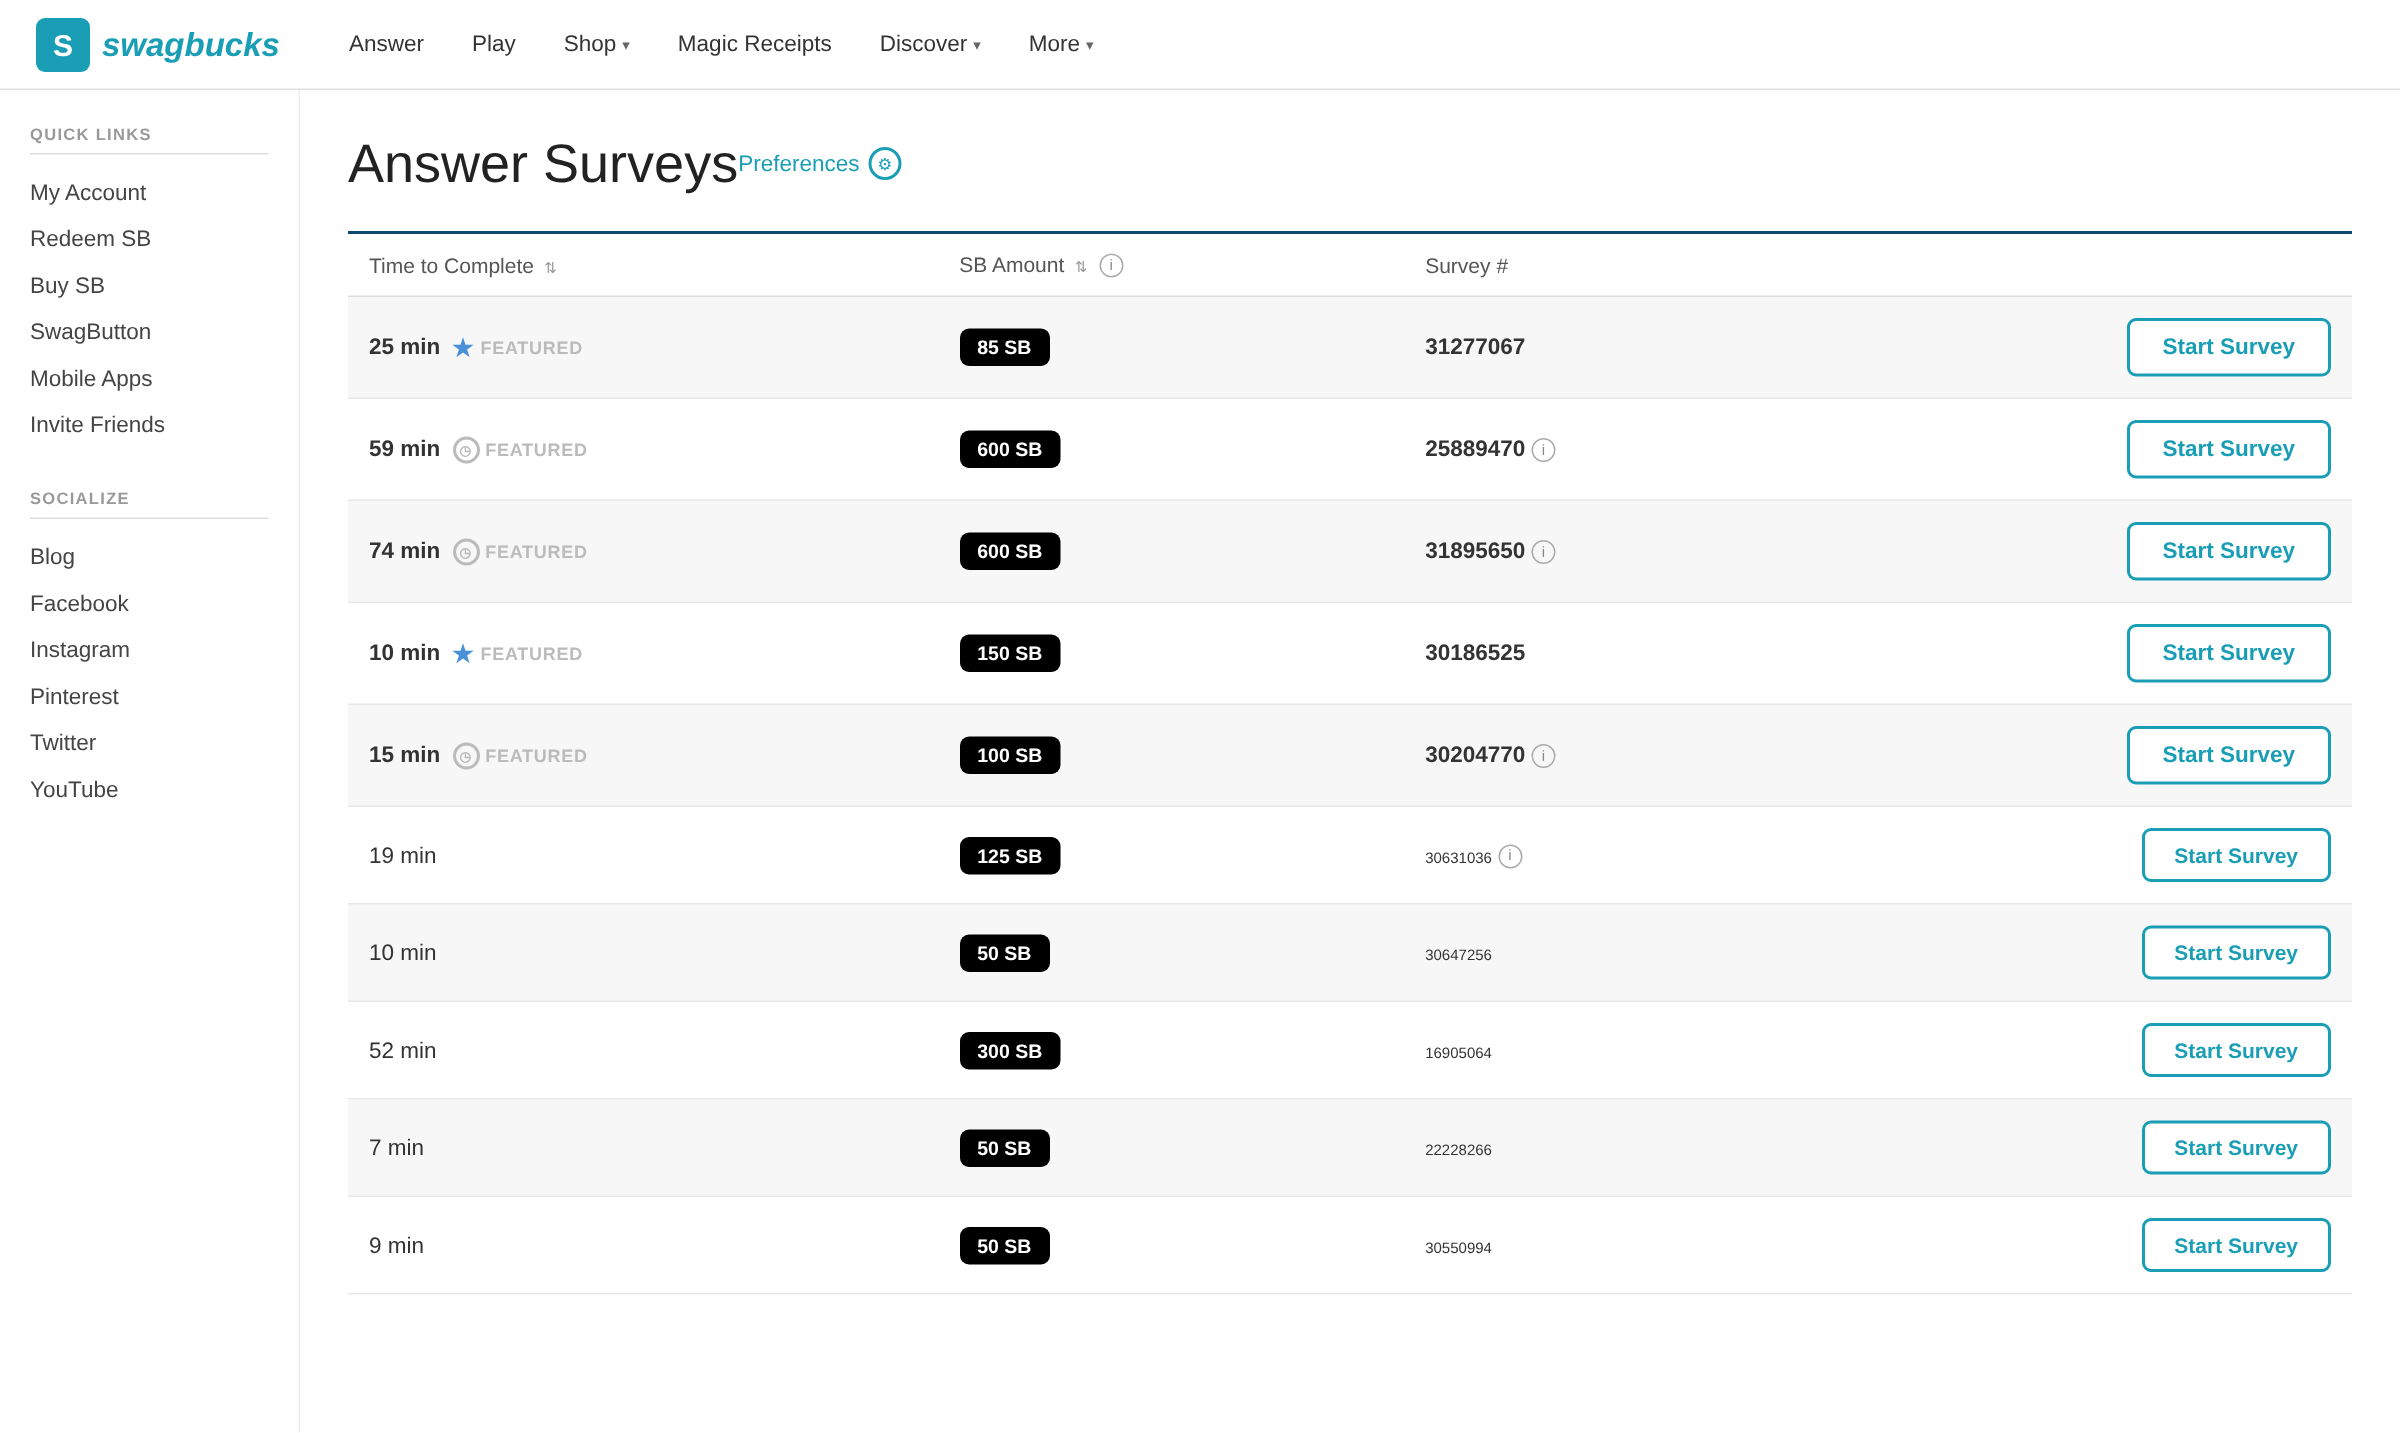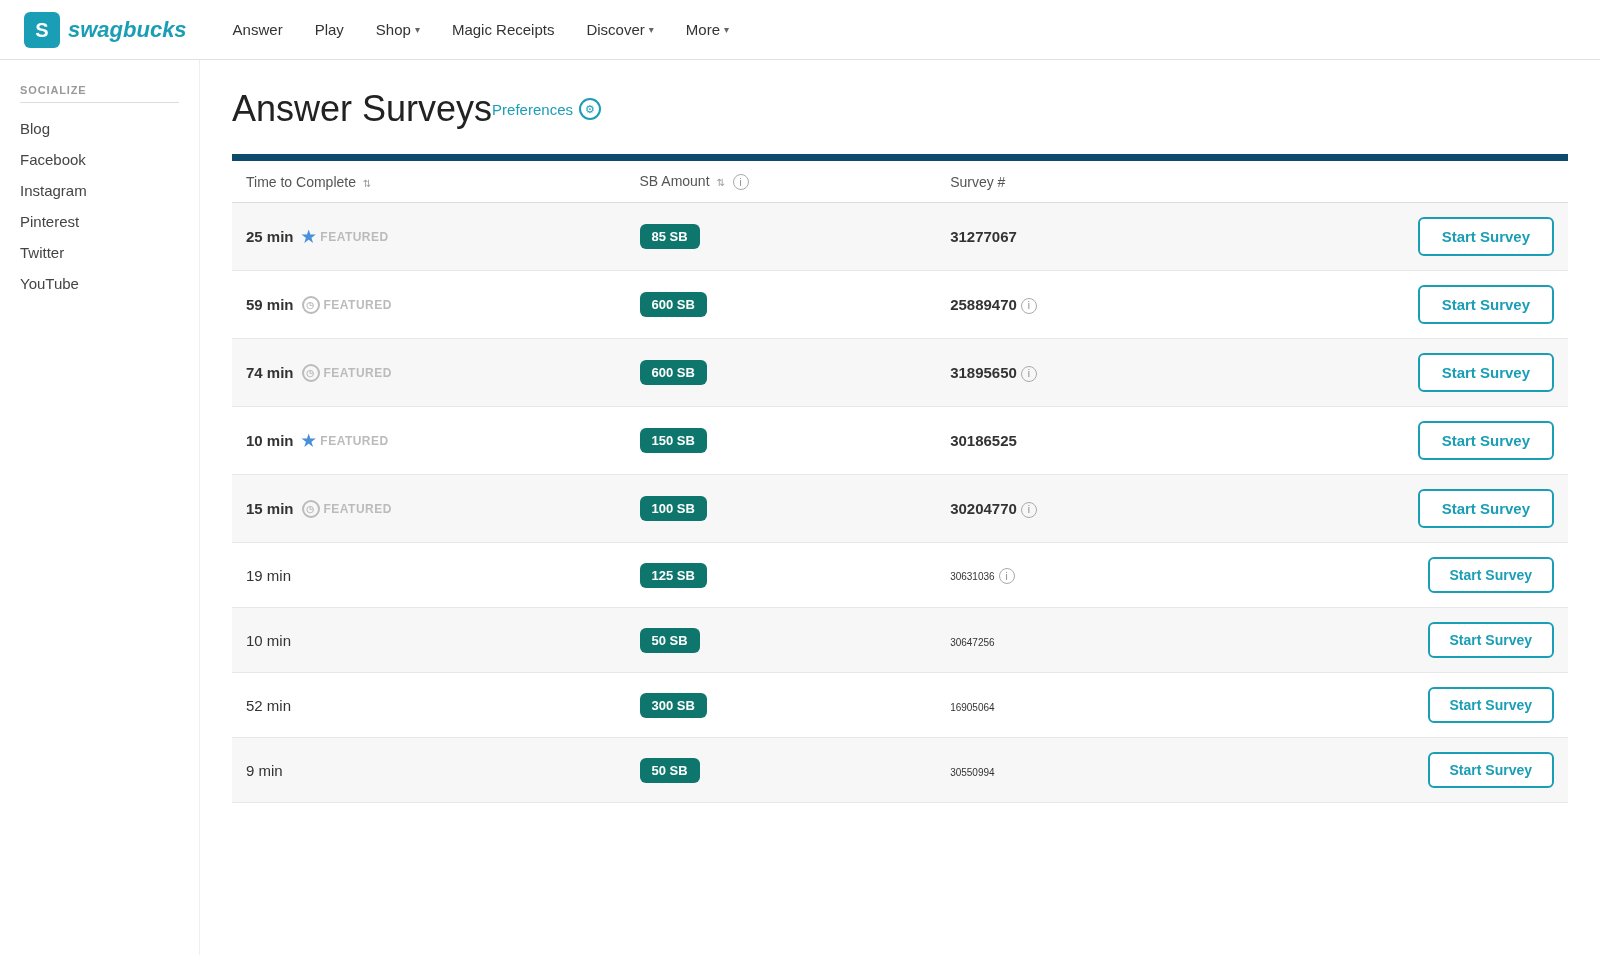--- a/index.html
+++ b/index.html
@@ -50,21 +50,21 @@
     .preferences-link {
       display: flex; align-items: center; gap: 6px; color: #1a9eb5;
       font-size: 15px; cursor: pointer; text-decoration: none;
     }
     .preferences-icon {
       width: 22px; height: 22px; border: 2px solid #1a9eb5; border-radius: 50%;
       display: flex; align-items: center; justify-content: center; font-size: 11px; color: #1a9eb5;
     }
 
     
-    .survey-table { width: 100%; border-collapse: collapse; border-top: 7px solid #0c4a6e; }
+    .survey-table { width: 100%; border-collapse: collapse; border-top: 2px solid #0c4a6e; }
     .survey-table th {
       text-align: left; padding: 12px 14px; font-size: 14px; font-weight: 500;
       color: #555; border-bottom: 1px solid #ddd; white-space: nowrap;
       background: #fff;
     }
     .sort-icon { font-size: 10px; color: #999; margin-left: 3px; }
     .info-icon {
       display: inline-flex; align-items: center; justify-content: center;
       width: 16px; height: 16px; border: 1.5px solid #aaa; border-radius: 50%;
       font-size: 10px; color: #888; margin-left: 4px; vertical-align: middle; cursor: pointer;
@@ -80,21 +80,21 @@
       display: flex; align-items: center; gap: 4px;
       font-size: 12px; color: #bbb; font-weight: 600; letter-spacing: 0.04em;
     }
     .star-icon { color: #4a90d9; font-size: 16px; }
     .clock-icon {
       width: 18px; height: 18px; border: 2px solid #bbb; border-radius: 50%;
       display: inline-flex; align-items: center; justify-content: center; flex-shrink: 0;
       font-size: 9px; color: #bbb; position: relative;
     }
     .sb-badge {
-      background: #0f766e; color: #fff; font-size: 13px; font-weight: 700;
+      background: #000000; color: #fff; font-size: 13px; font-weight: 700;
       padding: 5px 12px; border-radius: 6px; display: inline-block; white-space: nowrap;
     }
     .survey-num { font-weight: 700; font-size: 15px; }
     .survey-num-normal { font-weight: 400; font-size: 10px; }
     .start-btn {
       border: 2px solid #1a9eb5; background: #fff; color: #1a9eb5;
       padding: 8px 20px; border-radius: 6px; font-size: 14px; font-weight: 600;
       cursor: pointer; white-space: nowrap;
     }
     .start-btn-bold {
@@ -120,20 +120,31 @@
       <a class="nav-link">Shop<span class="chevron">▾</span></a>
       <a class="nav-link">Magic Receipts</a>
       <a class="nav-link">Discover<span class="chevron">▾</span></a>
       <a class="nav-link">More<span class="chevron">▾</span></a>
     </div>
 </nav>
 
 <div class="page-layout">
 
   <aside class="sidebar">
+    <div class="sidebar-group">
+      <div class="sidebar-section-label">QUICK LINKS</div>
+      <div id="quick-links-container">
+          <a class="sidebar-link">My Account</a>
+          <a class="sidebar-link">Redeem SB</a>
+          <a class="sidebar-link">Buy SB</a>
+          <a class="sidebar-link">SwagButton</a>
+          <a class="sidebar-link">Mobile Apps</a>
+          <a class="sidebar-link">Invite Friends</a>
+        </div>
+    </div>
     <div class="sidebar-group">
       <div class="sidebar-section-label">SOCIALIZE</div>
       <div id="socialize-links-container">
           <a class="sidebar-link">Blog</a>
           <a class="sidebar-link">Facebook</a>
           <a class="sidebar-link">Instagram</a>
           <a class="sidebar-link">Pinterest</a>
           <a class="sidebar-link">Twitter</a>
           <a class="sidebar-link">YouTube</a>
         </div>
@@ -249,20 +260,30 @@
                 <span style="font-weight:400">52 min</span>
               </div>
             </td>
             <td><span class="sb-badge">300 SB</span></td>
             <td><span class="survey-num-normal">16905064</span></td>
             <td style="text-align: right;"><button class="start-btn">Start Survey</button></td>
           </tr>
           <tr>
             <td>
               <div class="time-cell">
+                <span style="font-weight:400">7 min</span>
+              </div>
+            </td>
+            <td><span class="sb-badge">50 SB</span></td>
+            <td><span class="survey-num-normal">22228266</span></td>
+            <td style="text-align: right;"><button class="start-btn">Start Survey</button></td>
+          </tr>
+          <tr>
+            <td>
+              <div class="time-cell">
                 <span style="font-weight:400">9 min</span>
               </div>
             </td>
             <td><span class="sb-badge">50 SB</span></td>
             <td><span class="survey-num-normal">30550994</span></td>
             <td style="text-align: right;"><button class="start-btn">Start Survey</button></td>
           </tr>
         </tbody>
     </table>
   </main>

